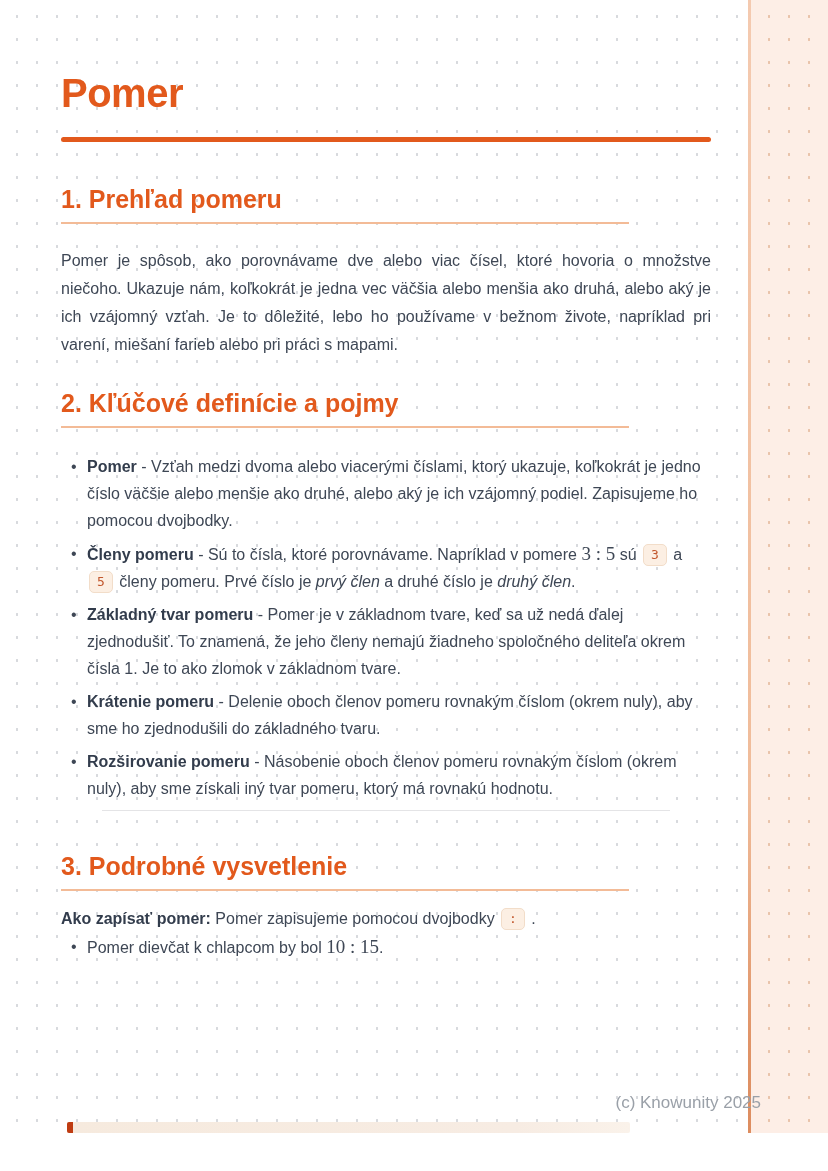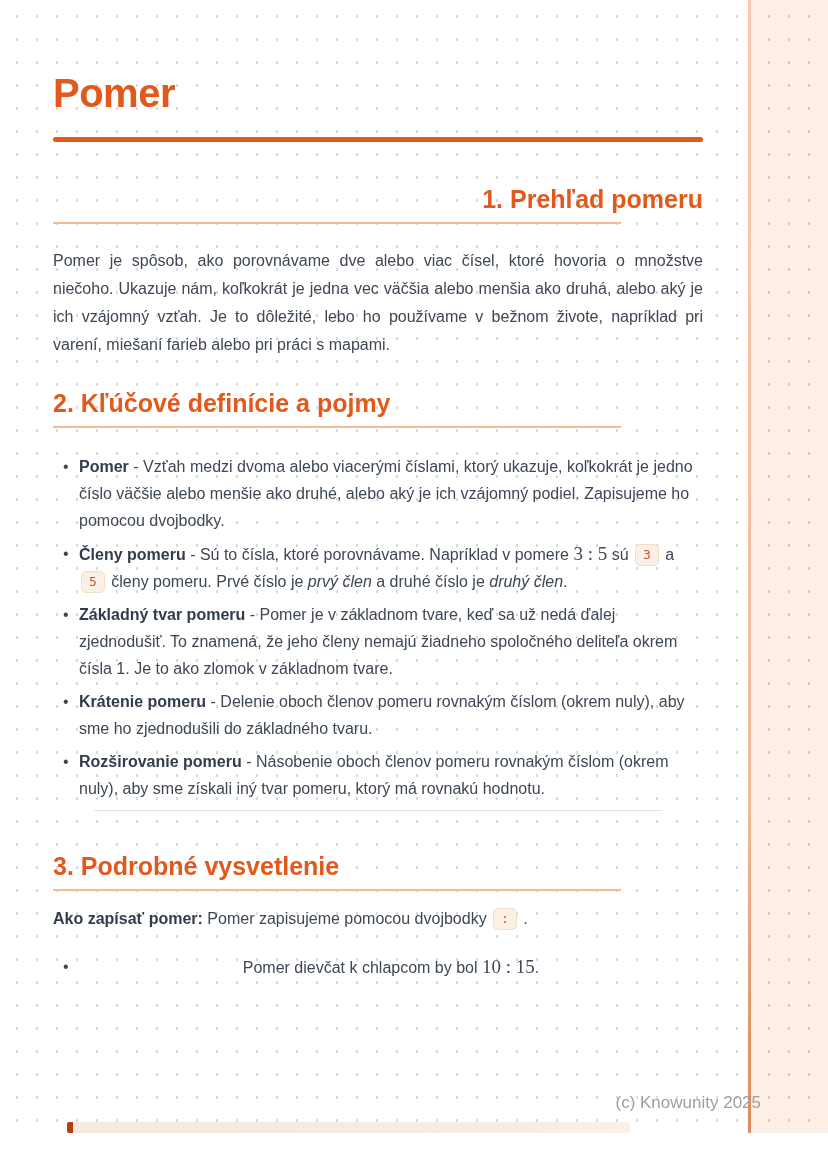--- a/index.html
+++ b/index.html
@@ -30,21 +30,21 @@
     background-position: 8px 5px;
   }
   .side-line {
     position: absolute;
     left: 748px; top: 0;
     width: 3px; height: 1133px;
     background: linear-gradient(180deg, #f4cab0 0%, #f0bc9a 70%, #e09468 92%, #dd8d60 100%);
   }
   .content {
     position: absolute;
-    left: 53px; top: 0;
+    left: 61px; top: 0;
     width: 650px;
     color: #3e4755;
   }
   .page-title {
     margin: 72px 0 0 0;
     font-size: 40px;
     line-height: 42px;
     font-weight: 700;
     letter-spacing: -0.5px;
     color: #e2591c;
@@ -62,21 +62,21 @@
     line-height: 30px;
     font-weight: 700;
     color: #e2591c;
   }
   .h-underline {
     margin-top: 8px;
     height: 2px;
     width: 568px;
     background: #f3bb97;
   }
-  .sec1-heading { margin-top: 42px; text-align: right; }
+  .sec1-heading { margin-top: 42px; }
   .sec2-heading { margin-top: 29px; }
   .sec3-heading { margin-top: 40px; }
   .body-par {
     margin: 23px 0 0 0;
     font-size: 16px;
     line-height: 28px;
     text-align: justify;
   }
   .sec3-par { margin-top: 24px; }
   .lead-par {
@@ -84,21 +84,21 @@
     font-size: 16px;
     line-height: 28px;
   }
   ul.bullet-list {
     margin: 25px 0 0 0;
     padding: 0;
     list-style: none;
   }
   ul.def-list { margin-top: 25px; }
   ul.def-list li { line-height: 27px; margin-bottom: 6px; }
-  ul.ratio-list { margin-top: 20px; text-align: center; }
+  ul.ratio-list { margin-top: 0; }
   ul.ratio-list li { line-height: 28px; margin-bottom: 8px; }
   ul.bullet-list li {
     position: relative;
     padding-left: 26px;
     font-size: 16px;
     color: #3e4755;
   }
   ul.bullet-list li::before {
     content: "\2022";
     position: absolute;

